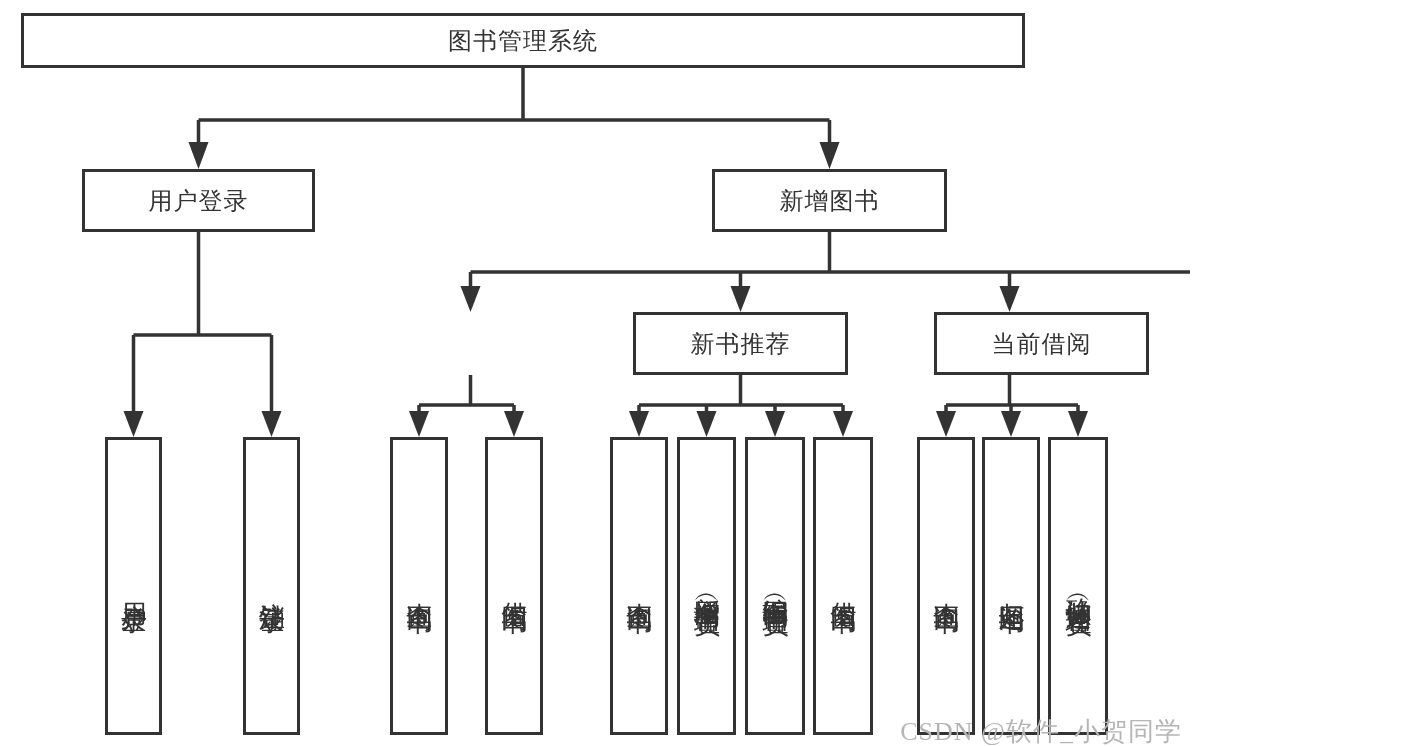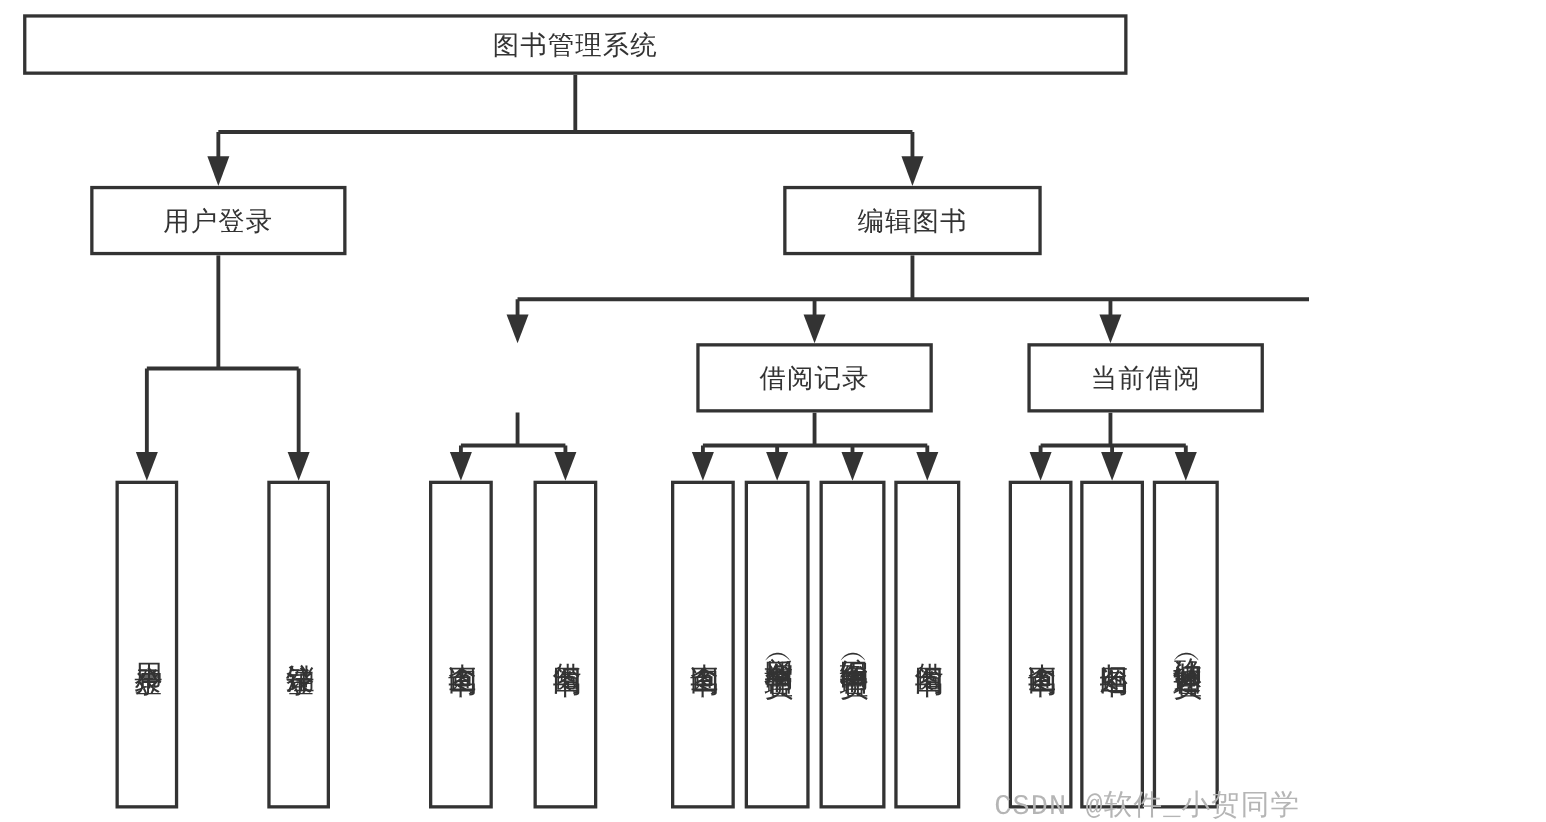--- a/index.html
+++ b/index.html
@@ -1,18 +1,18 @@
 <!DOCTYPE html>
 <html><head>
 <meta charset="utf-8">
 <style>
   html,body{margin:0;padding:0;background:#ffffff;}
   #canvas{
     position:relative;width:1190px;height:747px;background:#ffffff;overflow:hidden;
-    font-family:Liberation Mono, monospace;
+    font-family:Liberation Serif, serif;
   }
   #connectors{position:absolute;left:0;top:0;width:1405px;height:747px;}
   .box{
     position:absolute;box-sizing:border-box;border:3px solid #333333;background:#ffffff;
     display:flex;align-items:center;justify-content:center;color:#333333;z-index:2;
   }
   .hbox span{font-size:24px;letter-spacing:1px;white-space:nowrap;}
   .vbox span{
     writing-mode:vertical-rl;text-orientation:mixed;
     font-size:26px;letter-spacing:2px;line-height:1;white-space:nowrap;
@@ -68,25 +68,25 @@
   </svg>
 
   <div class="box hbox" style="left:21px;top:13px;width:1004px;height:55px">
     <span>图书管理系统</span>
   </div>
 
   <div class="box hbox" style="left:82px;top:169px;width:233px;height:63px">
     <span>用户登录</span>
   </div>
   <div class="box hbox" style="left:712px;top:169px;width:235px;height:63px">
-    <span>编辑图书</span>
+    <span>新增图书</span>
   </div>
 
   <div class="box hbox" style="left:633px;top:312px;width:215px;height:63px">
-    <span>借阅记录</span>
+    <span>新书推荐</span>
   </div>
   <div class="box hbox" style="left:934px;top:312px;width:215px;height:63px">
     <span>当前借阅</span>
   </div>
 
   <div class="box vbox" style="left:105px;top:437px;width:57px;height:298px">
     <span>用户登录</span>
   </div>
   <div class="box vbox" style="left:243px;top:437px;width:57px;height:298px">
     <span>注销登录</span>

